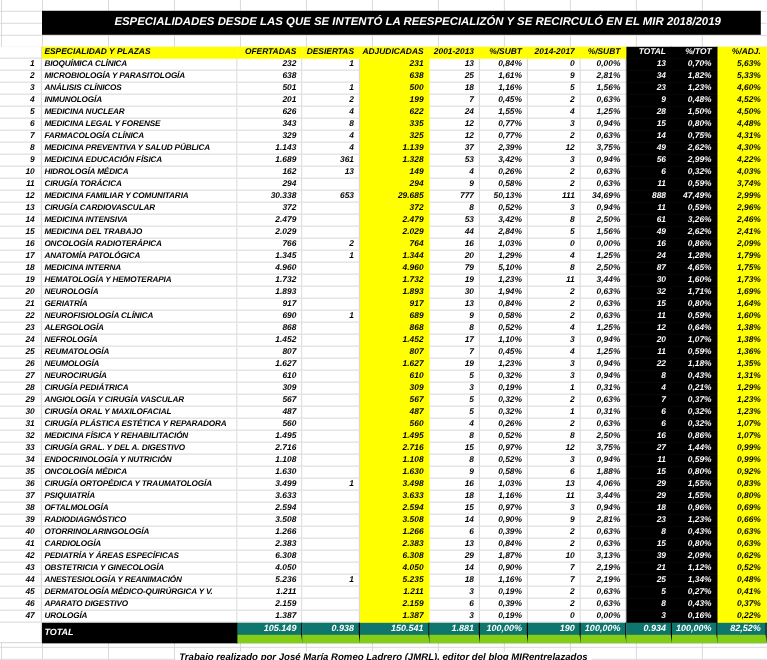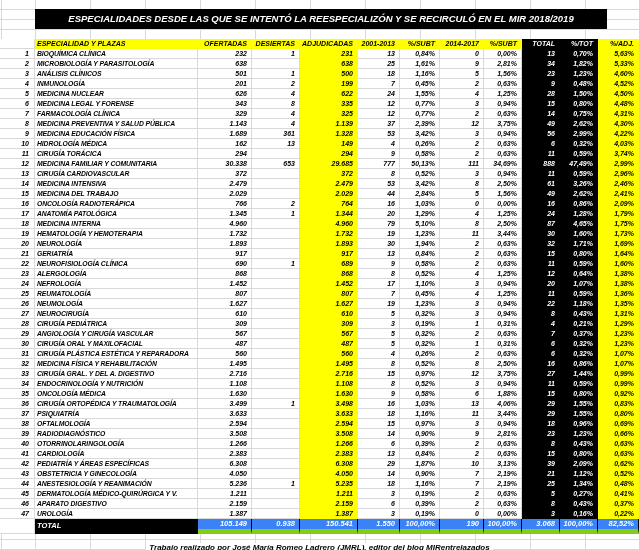--- a/index.html
+++ b/index.html
@@ -5,42 +5,42 @@
   html,body{margin:0;padding:0;width:639px;height:550px;overflow:hidden;background:#ffffff;
     font-family:"Liberation Sans",sans-serif;}
   .stage{position:relative;width:639px;height:550px;}
   .grid{position:absolute;inset:0;
     background-image:
       repeating-linear-gradient(to right,#d9d9d9 0 1px,transparent 1px 55px),
       repeating-linear-gradient(to bottom,#d9d9d9 0 1px,transparent 1px 10px);
     background-position:35px 0,0 9px;}
   .title-bar{position:absolute;left:35px;top:9px;width:572px;height:20px;background:#000;
     color:#fff;font-weight:bold;font-style:italic;font-size:9.5px;line-height:20px;
-    text-align:center;white-space:nowrap;overflow:hidden;}
+    text-align:center;white-space:nowrap;overflow:hidden;padding-left:27px;}
   table.tbl{position:absolute;left:0;top:39px;width:639px;border-spacing:0;table-layout:fixed;}
   .tbl td{box-sizing:border-box;height:10px;padding:0 4px 0 0;font-size:7px;font-weight:bold;
     font-style:italic;line-height:9px;white-space:nowrap;overflow:hidden;text-align:right;color:#000;}
   
   td.num{background:#fff;border-right:1px solid #d9d9d9;border-bottom:1px solid #d9d9d9;padding-right:5px;}
   td.name{background:#fff;border-right:1px solid #d9d9d9;border-bottom:1px solid #d9d9d9;
     text-align:left;padding:0 0 0 2px;font-size:6.8px;letter-spacing:-0.1px;}
   td.w{background:#fff;border-right:1px solid #d9d9d9;border-bottom:1px solid #d9d9d9;}
   td.y{background:#ffff00;border-right:1px solid #ffff00;border-bottom:1px solid #ffff00;}
   td.k{background:#000;color:#fff;border-right:1px solid #000;border-bottom:1px solid #000;}
   
   td.hnum{background:#fff;border-right:1px solid #d9d9d9;border-bottom:1px solid #d9d9d9;}
   td.hname{background:#ffff00;border-right:1px solid #ffff00;border-bottom:1px solid #ffff00;
     text-align:left;padding:0 0 0 2px;font-size:7px;}
   td.hy{background:#ffff00;border-right:1px solid #ffff00;border-bottom:1px solid #ffff00;font-size:7px;}
   td.hk{background:#000;color:#fff;border-right:1px solid #000;border-bottom:1px solid #000;font-size:7px;}
   
   tr.total-row td{height:11px;font-size:7.5px;line-height:10px;}
   td.tname{background:#000;color:#fff;border-right:1px solid #000;border-bottom:1px solid #000;
     text-align:left;padding:0 0 0 2px;}
-  td.tk{background:#3b82f6;color:#fff;border-right:1px solid #000;border-bottom:5px solid #84cc16;}
+  td.tk{background:#0f766e;color:#fff;border-right:1px solid #000;border-bottom:7px solid #84cc16;}
   .footer{position:absolute;left:0;top:531px;width:639px;text-align:center;}
   .footer span{display:inline-block;background:#fff;padding:0 3px;font-size:8px;font-weight:bold;
     font-style:italic;color:#000;line-height:9px;margin-top:12px;}
 </style>
 </head>
 <body>
 
 <div class="stage">
   <div class="grid"></div>
 
@@ -733,25 +733,25 @@
           <td class="k">3</td>
           <td class="k">0,16%</td>
           <td class="y">0,22%</td>
         </tr>
         <tr class="total-row">
           <td class="num"></td>
           <td class="tname">TOTAL</td>
           <td class="tk">105.149</td>
           <td class="tk">0.938</td>
           <td class="tk">150.541</td>
-          <td class="tk">1.550</td>
+          <td class="tk">1.881</td>
           <td class="tk">100,00%</td>
           <td class="tk">190</td>
           <td class="tk">100,00%</td>
-          <td class="tk">3.068</td>
+          <td class="tk">0.934</td>
           <td class="tk">100,00%</td>
           <td class="tk">82,52%</td>
         </tr>
       </tbody>
   </table>
 
   <div class="footer">
     <span>Trabajo realizado por José María Romeo Ladrero (JMRL), editor del blog MIRentrelazados</span>
   </div>
 </div>

